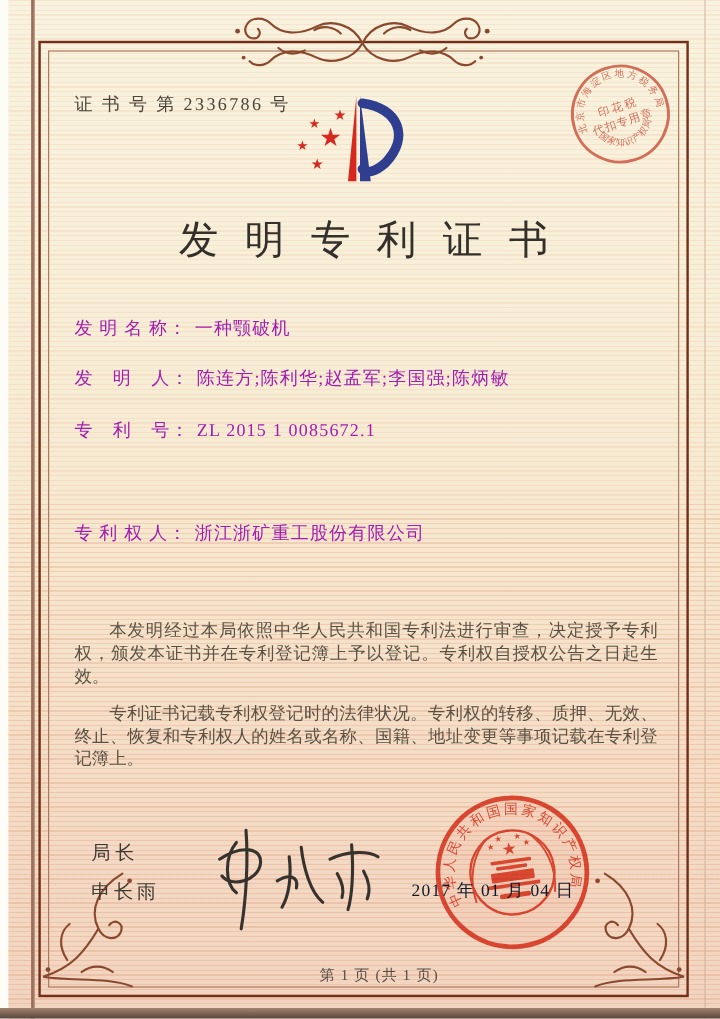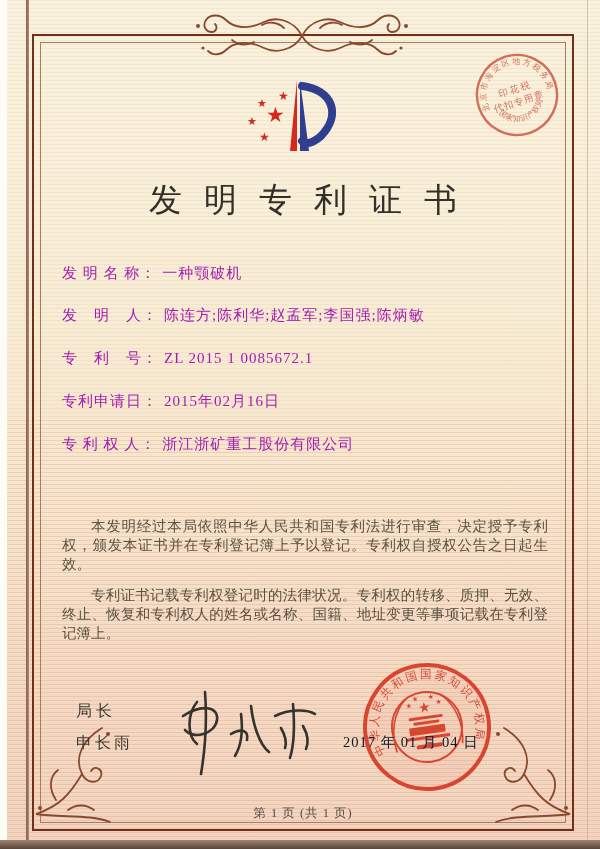--- a/index.html
+++ b/index.html
@@ -34,21 +34,21 @@
   .field-row .f-label{letter-spacing:1px;}
   .field-row .f-value{margin-left:6px;letter-spacing:1px;}
   .body-text{position:absolute;left:50px;top:505px;width:510px;font-size:14.5px;
          line-height:19px;color:#5a5143;text-align:justify;}
   .body-text p{margin:12px;text-indent:2em;}
   .sig-title{position:absolute;left:76px;top:701px;font-size:16px;letter-spacing:4px;color:#3e3a33;}
   .sig-name{position:absolute;left:76px;top:733px;font-size:16px;letter-spacing:3px;color:#3e3a33;}
   .seal-date{position:absolute;left:343px;top:733px;font-size:14.5px;letter-spacing:1px;
          color:#0f172a;z-index:8;}
   .footer{position:absolute;left:40px;top:805px;width:526px;text-align:center;
-         font-size:12.5px;color:#554e43;letter-spacing:1px;}
+         font-size:12.5px;color:#554e43;letter-spacing:1px;padding-left:13px;}
   .seal-svg{mix-blend-mode:multiply;}
 </style>
 </head>
 <body>
 
 <div class="scan">
 
   <div class="edge-left"></div>
   <div class="paper"></div>
   <div class="stripes"></div>
@@ -87,20 +87,21 @@
     <g stroke="#8a482c" stroke-width="1.8" fill="none" stroke-linecap="round">
       <path d="M78,6 C58,18 50,36 58,52 C63,62 74,62 77,54 C79,47 71,43 67,49"></path>
       <path d="M58,52 C46,72 36,84 12,92 C36,96 66,92 86,100"></path>
       <path d="M32,78 C24,66 26,54 34,48"></path>
       <path d="M44,88 C52,82 62,82 70,88"></path>
       <circle cx="84" cy="12" r="2" fill="#8a482c" stroke="none"></circle>
       <circle cx="16" cy="86" r="2" fill="#8a482c" stroke="none"></circle>
     </g>
   </svg>
 
+  <div class="cert-no">证 书 号 第 2336786 号</div>
 
   <div class="logo">
     <svg style="left:0;top:0;" width="120" height="82" viewBox="0 0 120 82">
       <path d="M62,8 C92,12 102,36 81,58 C73,65 66,67 62,63" fill="none" stroke="#2f3e8f" stroke-width="8" stroke-linecap="round"></path>
       <polygon points="57,2 50,73 57,73" fill="#d6281e"></polygon>
       <polygon points="60,2 60,73 69,73" fill="#2f3e8f"></polygon>
     </svg>
     <span class="star" style="left:26px;top:27px;font-size:21px;">★</span>
     <span class="star" style="left:38px;top:12px;font-size:12px;">★</span>
     <span class="star" style="left:17px;top:20px;font-size:11px;">★</span>
@@ -111,23 +112,20 @@
   <div class="title">发明专利证书</div>
 
   <div class="field-row" style="top:264px;">
     <span class="f-label">发 明 名 称：</span><span class="f-value">一种颚破机</span>
   </div>
   <div class="field-row" style="top:306px;">
     <span class="f-label">发　明　人：</span><span class="f-value">陈连方;陈利华;赵孟军;李国强;陈炳敏</span>
   </div>
   <div class="field-row" style="top:349px;">
     <span class="f-label">专　利　号：</span><span class="f-value">ZL 2015 1 0085672.1</span>
-  </div>
-  <div class="field-row" style="top:392px;">
-    <span class="f-label">专利申请日：</span><span class="f-value">2015年02月16日</span>
   </div>
   <div class="field-row" style="top:435px;">
     <span class="f-label">专 利 权 人：</span><span class="f-value">浙江浙矿重工股份有限公司</span>
   </div>
 
   <div class="body-text">
     <p>本发明经过本局依照中华人民共和国专利法进行审查，决定授予专利权，颁发本证书并在专利登记簿上予以登记。专利权自授权公告之日起生效。</p>
     <p>专利证书记载专利权登记时的法律状况。专利权的转移、质押、无效、终止、恢复和专利权人的姓名或名称、国籍、地址变更等事项记载在专利登记簿上。</p>
   </div>
 

